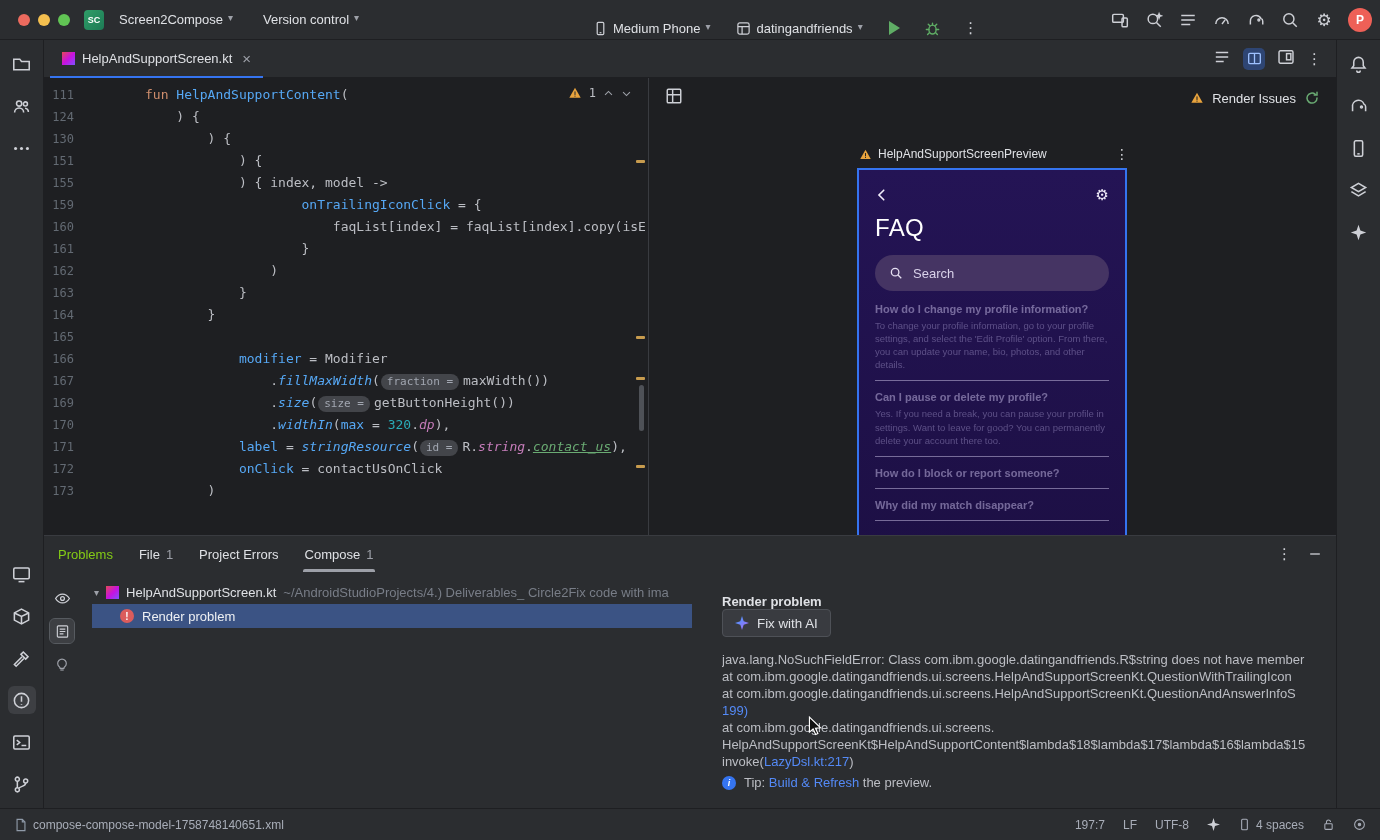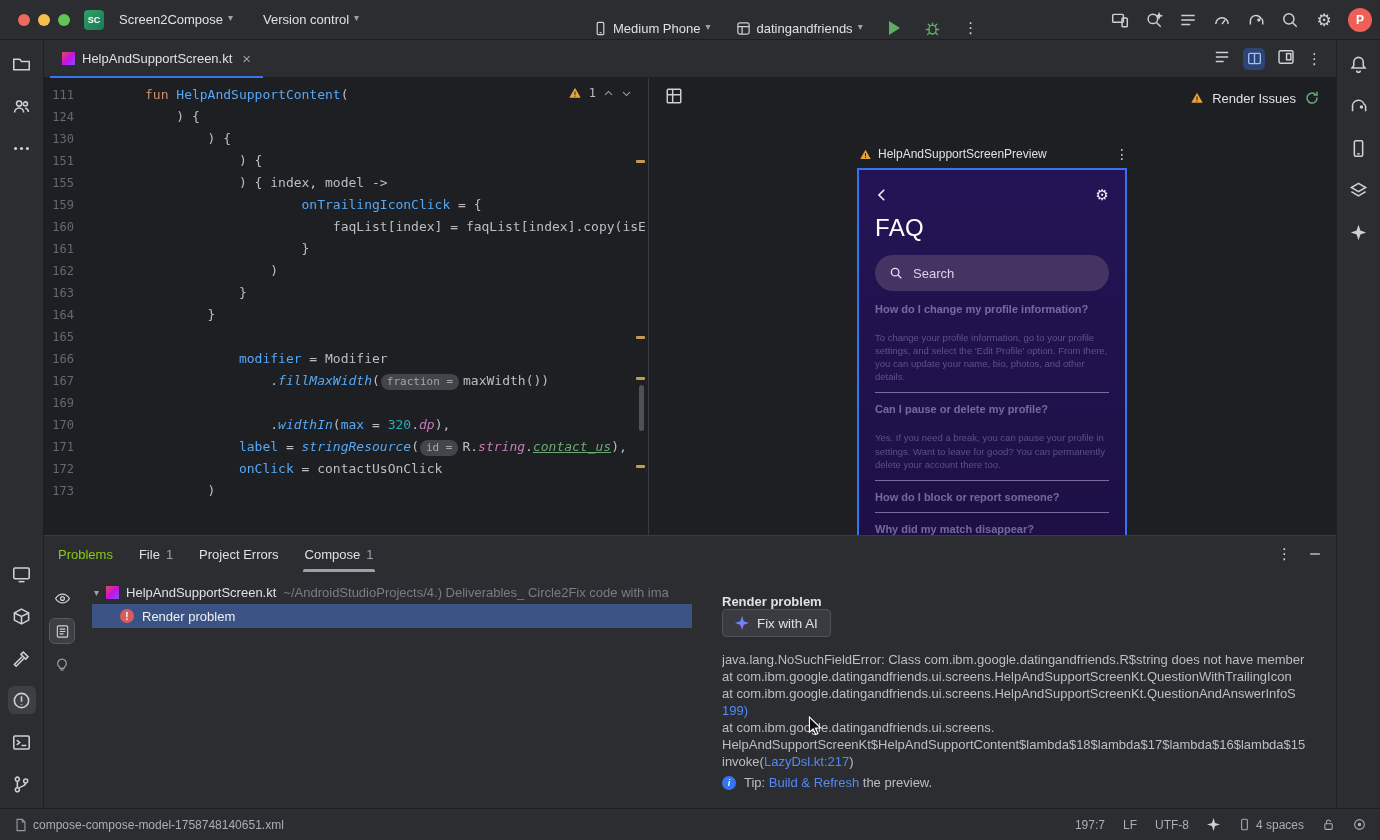--- a/index.html
+++ b/index.html
@@ -67,21 +67,21 @@
   .warn-tri{width:14px;height:14px}
   .pv-card{position:absolute;left:208px;top:68px;width:274px}
   .pv-card-head{display:flex;align-items:center;gap:6px;font-size:12px;color:#dfe1e5;margin-bottom:6px;padding:0 2px}
   .phone{width:270px;height:420px;border:2px solid #3574f0;background:linear-gradient(180deg,#241455,#1c0f43);overflow:hidden;padding:14px 16px 0 16px}
   .ph-top{display:flex;justify-content:space-between;align-items:center;height:22px;color:#f2eefb}
   .ph-gear{font-family:"DejaVu Sans",sans-serif;font-size:15px;color:#f2eefb}
   .ph-title{font-size:24px;color:#ffffff;margin-top:8px;font-weight:400;letter-spacing:.3px}
   .ph-search{margin-top:13px;height:36px;border-radius:18px;background:#453463;display:flex;align-items:center;gap:10px;padding:0 14px;color:#d9d2ea;font-size:13px}
   .ph-list{margin-top:12px;opacity:.5}
   .ph-q{font-size:11px;font-weight:700;color:#c9bfe9;margin-top:10px}
-  .ph-a{font-size:9.5px;color:#988cc0;line-height:1.38;margin-top:16px}
+  .ph-a{font-size:9.5px;color:#988cc0;line-height:1.38;margin-top:4px}
   .ph-div{height:1px;background:#cfc6ea;margin-top:9px}
 
   
   .problems{position:absolute;left:0;top:495px;right:0;height:273px;background:#2b2d30;border-top:1px solid #393b40;font-size:13px}
   .pp-head{height:36px;display:flex;align-items:center;padding:0 14px;gap:26px}
   .pp-title{font-weight:400;color:#84cc16}
   .pp-tab{display:flex;align-items:center;gap:6px;height:36px;position:relative;color:#dfe1e5}
   .pp-tab .cnt{color:#9da0a8}
   .pp-tab.active::after{content:"";position:absolute;left:-2px;right:-2px;bottom:0;height:3px;background:#9da0a8;border-radius:2px 2px 0 0}
   .pp-actions{margin-left:auto;display:flex;align-items:center;gap:16px;color:#ced0d6}
@@ -347,21 +347,21 @@
           <div class="cl"><span class="ln">155</span><span class="ct"><span class="tk-pl">            ) { index, model -&gt;</span></span></div>
           <div class="cl"><span class="ln">159</span><span class="ct"><span class="tk-pl">                    </span><span class="tk-arg">onTrailingIconClick</span><span class="tk-pl"> = {</span></span></div>
           <div class="cl"><span class="ln">160</span><span class="ct"><span class="tk-pl">                        faqList[index] = faqList[index].copy(isE</span></span></div>
           <div class="cl"><span class="ln">161</span><span class="ct"><span class="tk-pl">                    }</span></span></div>
           <div class="cl"><span class="ln">162</span><span class="ct"><span class="tk-pl">                )</span></span></div>
           <div class="cl"><span class="ln">163</span><span class="ct"><span class="tk-pl">            }</span></span></div>
           <div class="cl"><span class="ln">164</span><span class="ct"><span class="tk-pl">        }</span></span></div>
           <div class="cl"><span class="ln">165</span></div>
           <div class="cl"><span class="ln">166</span><span class="ct"><span class="tk-pl">            </span><span class="tk-arg">modifier</span><span class="tk-pl"> = Modifier</span></span></div>
           <div class="cl"><span class="ln">167</span><span class="ct"><span class="tk-pl">                .</span><span class="tk-ext">fillMaxWidth</span><span class="tk-pl">(</span><span class="tk-hint">fraction =</span><span class="tk-pl">maxWidth())</span></span></div>
-          <div class="cl"><span class="ln">169</span></div>
+          <div class="cl"><span class="ln">169</span><span class="ct"><span class="tk-pl">                .</span><span class="tk-ext">size</span><span class="tk-pl">(</span><span class="tk-hint">size =</span><span class="tk-pl">getButtonHeight())</span></span></div>
           <div class="cl"><span class="ln">170</span><span class="ct"><span class="tk-pl">                .</span><span class="tk-ext">widthIn</span><span class="tk-pl">(</span><span class="tk-arg">max</span><span class="tk-pl"> = </span><span class="tk-num">320</span><span class="tk-pl">.</span><span class="tk-prop">dp</span><span class="tk-pl">),</span></span></div>
           <div class="cl"><span class="ln">171</span><span class="ct"><span class="tk-pl">            </span><span class="tk-arg">label</span><span class="tk-pl"> = </span><span class="tk-ext">stringResource</span><span class="tk-pl">(</span><span class="tk-hint">id =</span><span class="tk-pl">R.</span><span class="tk-prop">string</span><span class="tk-pl">.</span><span class="tk-res">contact_us</span><span class="tk-pl">),</span></span></div>
           <div class="cl"><span class="ln">172</span><span class="ct"><span class="tk-pl">            </span><span class="tk-arg">onClick</span><span class="tk-pl"> = contactUsOnClick</span></span></div>
           <div class="cl"><span class="ln">173</span><span class="ct"><span class="tk-pl">        )</span></span></div>
         </div>
       <div class="insp">
         <svg class="warn-tri" viewBox="0 0 16 16">
             <path d="M8 2l6.5 11.5h-13z" fill="#e8a33d"></path>
             <rect x="7.4" y="6.2" width="1.2" height="4" fill="#2b2d30"></rect>
             <rect x="7.4" y="11" width="1.2" height="1.2" fill="#2b2d30"></rect>

